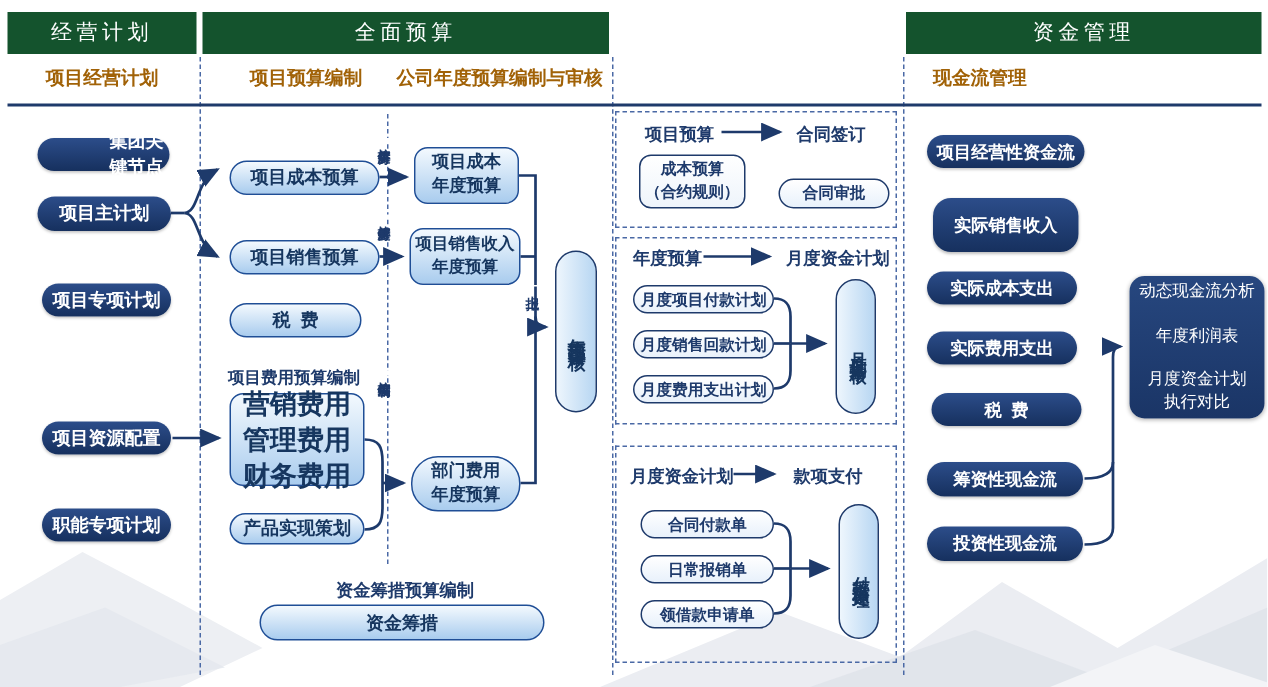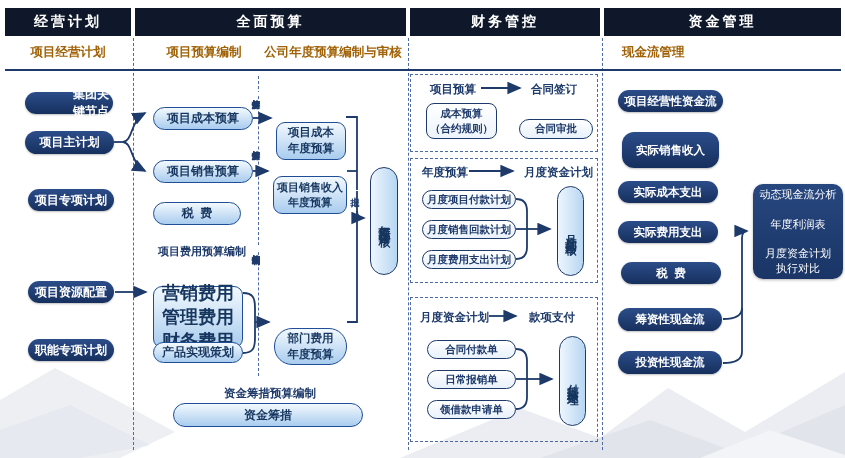--- a/index.html
+++ b/index.html
@@ -1,20 +1,20 @@
 <!DOCTYPE html>
 <html><head>
 <meta charset="utf-8">
 <style>
   html,body{margin:0;padding:0;background:#ffffff;}
   .stage{position:relative;width:845px;height:458px;overflow:hidden;background:#ffffff;
          font-family:"Liberation Sans","DejaVu Sans",sans-serif;}
   .abs{position:absolute;box-sizing:border-box;}
   
-  .hdr{background:#0f172a;color:#fff;font-weight:bold;font-size:14px;letter-spacing:3px;
+  .hdr{background:#14532d;color:#fff;font-weight:normal;font-size:14px;letter-spacing:3px;
        display:flex;align-items:center;justify-content:center;z-index:2;}
   
   .sub{color:#a16207;font-weight:bold;font-size:12.5px;z-index:2;text-align:center;}
   .rule{background:#1e3a6b;z-index:2;}
   .dashv{width:0;border-left:1px dashed #4a69a5;z-index:1;}
   .drect{border:1px dashed #4a69a5;z-index:1;}
   
   .dpill{background:linear-gradient(#2c4d8a,#16305e);color:#fff;font-weight:bold;font-size:12px;
          border-radius:12px;display:flex;align-items:center;justify-content:center;z-index:3;
          box-shadow:0 1px 2px rgba(0,0,0,.25);}
@@ -37,21 +37,21 @@
         font-weight:bold;font-size:10.5px;border-radius:8px;display:flex;align-items:center;
         justify-content:center;text-align:center;white-space:pre-line;line-height:1.4;z-index:3;}
   
   .vpill{background:linear-gradient(90deg,#eef6fd,#b7d6f2);border:1.5px solid #1e3a6b;color:#16365f;
          font-weight:bold;font-size:12px;border-radius:14px;display:flex;align-items:center;
          justify-content:center;z-index:3;writing-mode:vertical-rl;text-orientation:upright;
          letter-spacing:2px;}
   .flabel{color:#1e3a6b;font-weight:bold;font-size:11.5px;z-index:3;white-space:nowrap;}
   .vlabel{color:#1e3a6b;font-weight:bold;font-size:8.5px;z-index:4;writing-mode:vertical-rl;
           text-orientation:upright;background:#ffffff;line-height:1;letter-spacing:0.5px;}
-  .ml{white-space:pre-line;line-height:1.35;margin-top:24px;}
+  .ml{white-space:pre-line;line-height:1.35;}
   svg{position:absolute;left:0;top:0;}
   #connectors{z-index:2;pointer-events:none;}
   #mountains{z-index:0;pointer-events:none;}
 </style>
 </head>
 <body>
 
 <div class="stage">
 
   <svg id="mountains" width="845" height="458" viewBox="0 0 845 458">
@@ -103,21 +103,20 @@
 
       <path d="M723,319 Q742,319 742,308"></path>
       <path d="M723,363 Q742,363 742,352"></path>
       <path d="M742,352 V238"></path>
       <path d="M742,238 Q742,231 747,231" marker-end="url(#ah)"></path>
     </g>
   </svg>
 
   <div class="abs hdr" style="left:5px;top:8px;width:126px;height:28px;">经营计划</div>
   <div class="abs hdr" style="left:135px;top:8px;width:271px;height:28px;">全面预算</div>
-  <div class="abs hdr" style="left:410px;top:8px;width:190px;height:28px;">财务管控</div>
   <div class="abs hdr" style="left:604px;top:8px;width:237px;height:28px;">资金管理</div>
 
   <div class="abs sub" style="left:5px;top:44px;width:126px;">项目经营计划</div>
   <div class="abs sub" style="left:148px;top:44px;width:112px;">项目预算编制</div>
   <div class="abs sub" style="left:260px;top:44px;width:146px;">公司年度预算编制与审核</div>
   <div class="abs sub" style="left:622px;top:44px;width:120px;text-align:left;">现金流管理</div>
   <div class="abs rule" style="left:5px;top:69px;width:836px;height:2px;"></div>
 
   <div class="abs dashv" style="left:133px;top:38px;height:412px;"></div>
   <div class="abs dashv" style="left:258px;top:76px;height:300px;"></div>
@@ -126,21 +125,21 @@
 
   <div class="abs dpill" style="left:25px;top:92px;width:88px;height:22px;padding-left:48px;">集团关键节点</div>
   <div class="abs dpill" style="left:25px;top:131px;width:89px;height:23px;">项目主计划</div>
   <div class="abs dpill" style="left:28px;top:189px;width:86px;height:22px;">项目专项计划</div>
   <div class="abs dpill" style="left:28px;top:281px;width:86px;height:22px;">项目资源配置</div>
   <div class="abs dpill" style="left:28px;top:339px;width:86px;height:22px;text-align:center;">职能专项计划</div>
 
   <div class="abs lpill" style="left:153px;top:107px;width:100px;height:23px;">项目成本预算</div>
   <div class="abs lpill" style="left:153px;top:160px;width:100px;height:23px;">项目销售预算</div>
   <div class="abs lpill" style="left:153px;top:202px;width:88px;height:23px;white-space:pre;">税  费</div>
-  <div class="abs flabel" style="left:152px;top:244px;width:94px;font-size:11px;text-align:right;">项目费用预算编制</div>
+  <div class="abs flabel" style="left:152px;top:244px;width:94px;font-size:11px;text-align:left;">项目费用预算编制</div>
   <div class="abs lbox ml" style="left:153px;top:262px;width:90px;height:62px;font-size:18px;">营销费用
 管理费用
 财务费用</div>
   <div class="abs lpill" style="left:153px;top:342px;width:90px;height:21px;">产品实现策划</div>
 
   <div class="abs lbox ml" style="left:276px;top:98px;width:70px;height:38px;font-size:11.5px;">项目成本
 年度预算</div>
   <div class="abs lbox ml" style="left:273px;top:152px;width:74px;height:38px;font-size:11px;">项目销售收入
 年度预算</div>
   <div class="abs lbox ml" style="left:274px;top:304px;width:73px;height:37px;font-size:11.5px;border-radius:18px;">部门费用

